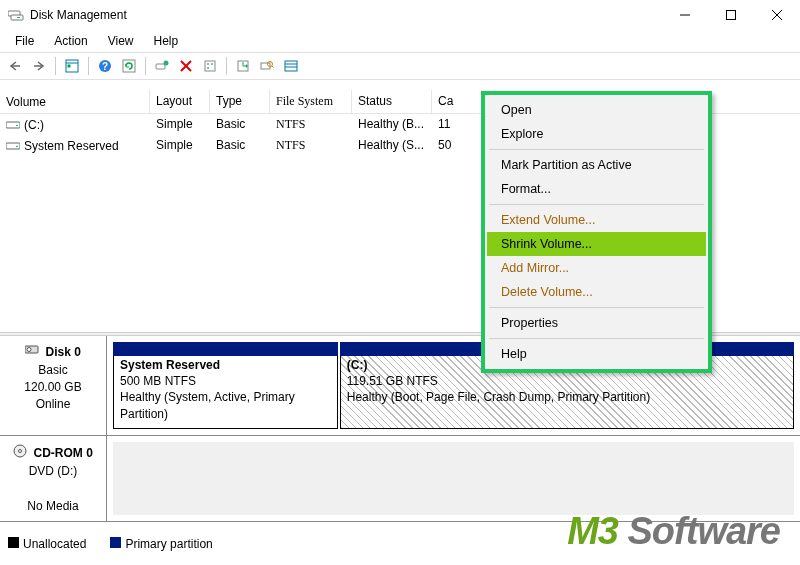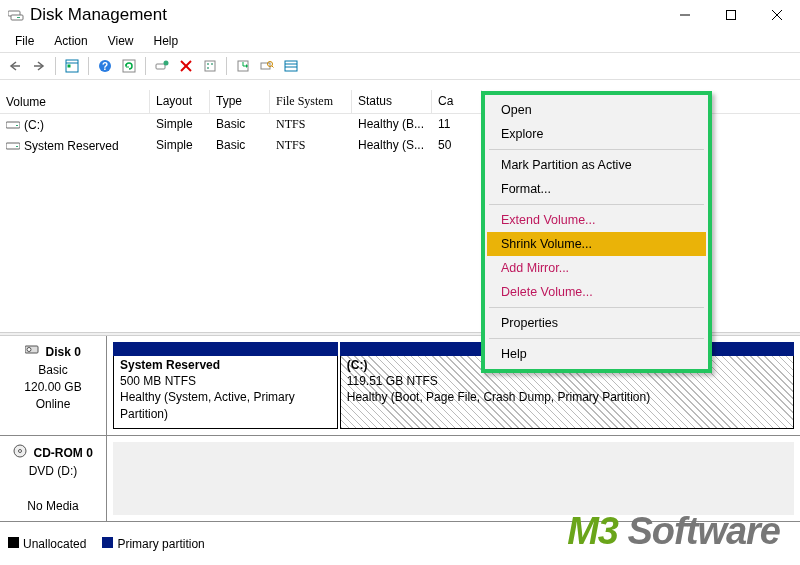--- a/index.html
+++ b/index.html
@@ -1,21 +1,21 @@
 <!DOCTYPE html>
 <html><head>
 <meta charset="utf-8">
 <style>
 * { box-sizing: border-box; margin: 0; padding: 0; font-family: 'Segoe UI', Tahoma, sans-serif; }
 body { width: 800px; height: 565px; background: #fff; font-size: 12px; color: #000; overflow: hidden; position: relative; }
 
 
 .titlebar { height: 30px; display: flex; align-items: center; padding: 0 0 0 8px; }
 .titlebar .icon { width: 16px; height: 14px; margin-right: 6px; }
-.titlebar .title { flex: 1; font-size: 17px; }
+.titlebar .title { flex: 1; font-size: 12px; }
 .win-btn { width: 46px; height: 30px; display: flex; align-items: center; justify-content: center; }
 .win-btn svg { width: 10px; height: 10px; }
 
 
 .menubar { height: 22px; display: flex; align-items: center; padding: 0 5px; font-size: 12px; }
 .menubar span { padding: 2px 10px; }
 
 
 .toolbar { height: 28px; display: flex; align-items: center; border-top: 1px solid #e0e0e0; border-bottom: 1px solid #e0e0e0; padding: 0 4px; gap: 2px; }
 .tb-btn { width: 22px; height: 22px; display: flex; align-items: center; justify-content: center; }
@@ -49,30 +49,30 @@
 .part { border: 1px solid #000; position: relative; padding: 14px 6px 6px 6px; font-size: 12px; line-height: 1.35; }
 .part .cap { position: absolute; left: -1px; right: -1px; top: -1px; height: 14px; background: #001a80; }
 .part.selected .cap { background: #001a80; }
 .part.selected { border: 1px solid #000; }
 .part .pname { font-weight: 700; }
 .part.hash { background-color: #fff; background-image: repeating-linear-gradient(45deg, #bbb 0, #bbb 1px, transparent 1px, transparent 5px); }
 
 .empty-area { flex:1; background:#f0f0f0;}
 
 
-.legend { position:absolute; bottom:14px; left:8px; display:flex; gap:16px; font-size:12px; align-items:center;}
+.legend { position:absolute; bottom:14px; left:8px; display:flex; gap:24px; font-size:12px; align-items:center;}
 .swatch { width:11px; height:11px; display:inline-block; margin-right:4px; }
 .swatch.unalloc { background:#000; }
 .swatch.primary { background:#001a80; }
 
 
 .context-menu { position: absolute; left: 481px; top: 91px; width: 231px; background: #f2f2f2; border: 4px solid #22c55e; box-shadow: 3px 3px 4px rgba(0,0,0,0.25); padding: 3px 2px; z-index: 50; }
 .cm-item { padding: 5px 14px; font-size: 12.5px; }
-.cm-item.disabled { color: #be185d; }
-.cm-item.hover { background: #eab308; }
+.cm-item.disabled { color: #a16207; }
+.cm-item.hover { background: #84cc16; }
 .cm-sep { height: 1px; background: #d0d0d0; margin: 3px 2px; }
 
 
 .watermark { position:absolute; right:20px; bottom:12px; font-size:38px; font-weight:700; color:#777; font-style:italic; letter-spacing:-1px; pointer-events:none; }
 .watermark .m3 { color:#6aa51a; font-style:italic; }
 
 
 .disk-ico { display:inline-block; vertical-align:middle; margin-right:3px; }
 </style>
 </head>

